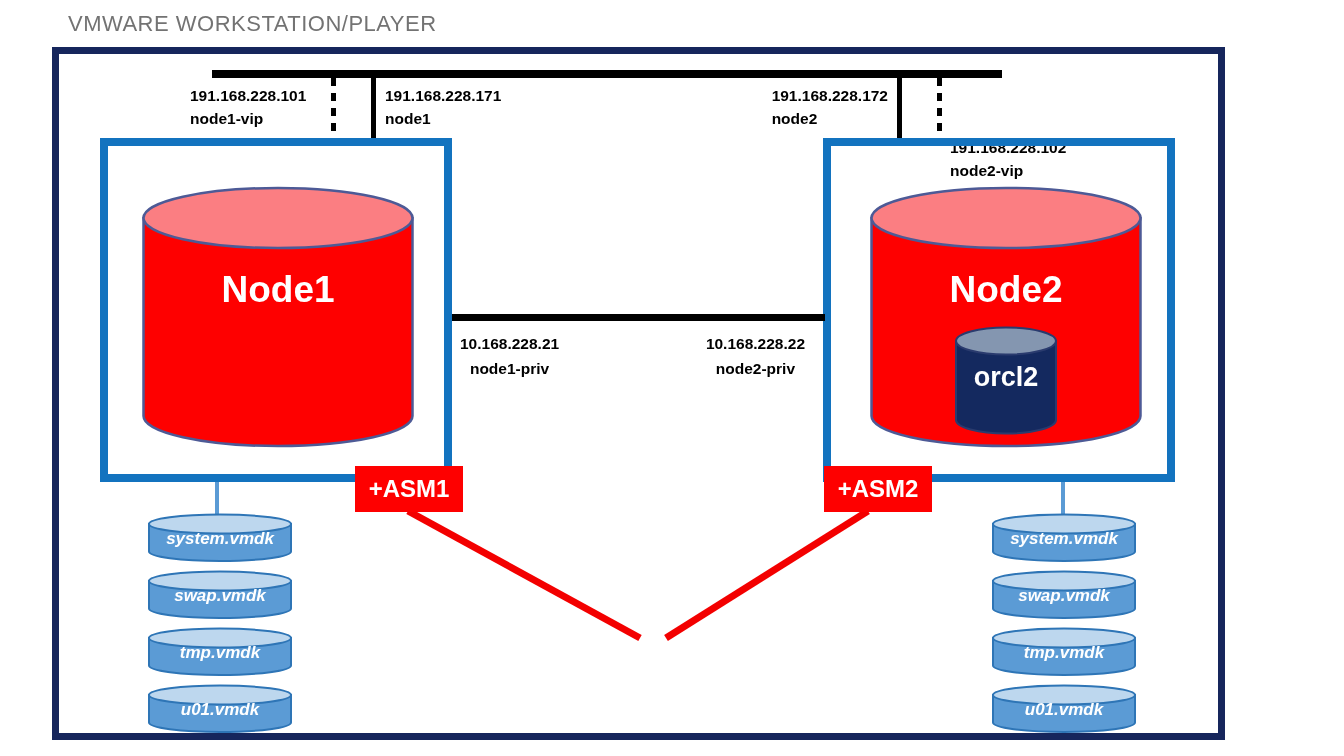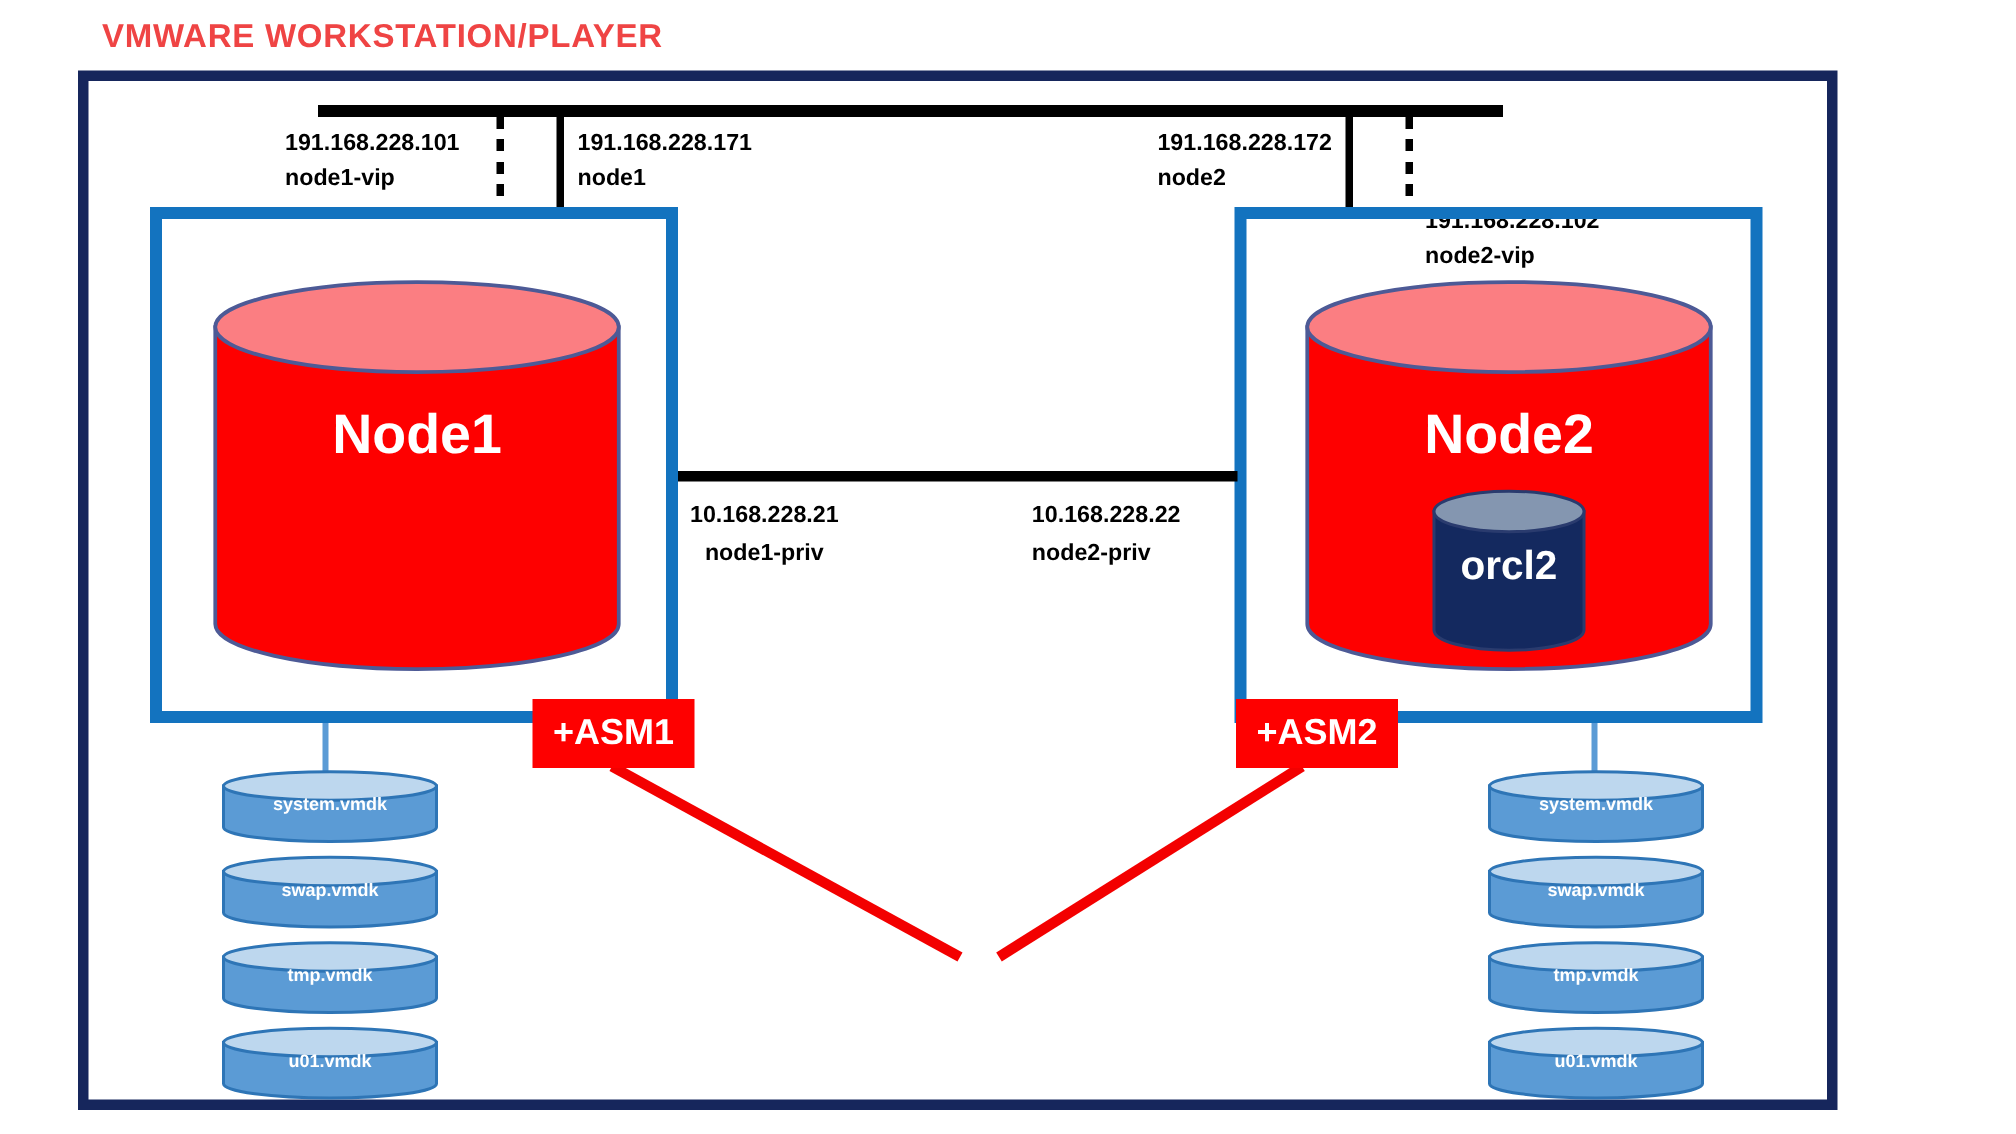--- a/index.html
+++ b/index.html
@@ -4,21 +4,21 @@
 <style>
   html,body{margin:0;padding:0;background:#ffffff;}
   #canvas{
     position:relative;width:1344px;height:756px;background:#ffffff;
     font-family:"Liberation Sans",sans-serif;overflow:hidden;
   }
   .abs{position:absolute;}
 
   #title{
     left:68px;top:11px;font-size:22px;letter-spacing:.5px;
-    color:#ef4444;font-weight:700;white-space:nowrap;
+    color:#737373;font-weight:400;white-space:nowrap;
   }
   #outer-box{
     left:52px;top:47px;width:1173px;height:693px;
     border:7px solid #16265C;box-sizing:border-box;
   }
   
   .hline{background:#000;}
   #public-line{left:212px;top:70px;width:790px;height:8px;}
   #private-line{left:452px;top:314px;width:373px;height:7px;}
   .vline{width:5px;background:#000;}
@@ -38,21 +38,21 @@
   #node1-box{left:100px;top:138px;}
   #node2-box{left:823px;top:138px;}
 
   .cyl-wrap{position:absolute;}
   .cyl-label{
     position:absolute;left:0;width:100%;text-align:center;color:#fff;font-weight:700;
     white-space:nowrap;
   }
   .node-cyl-label{top:84px;font-size:37px;}
   .orcl-label{top:38px;font-size:27px;}
-  .disk-label{top:16px;font-size:12px;}
+  .disk-label{top:16px;font-size:17px;font-style:italic;}
   .oradata-label{top:30px;font-size:21px;}
 
   
   .asm-badge{
     width:108px;height:46px;background:#FE0000;color:#fff;font-weight:700;
     font-size:24px;display:flex;align-items:center;justify-content:center;
     z-index:6;white-space:nowrap;
   }
   #asm1-badge{left:355px;top:466px;}
   #asm2-badge{left:824px;top:466px;}
@@ -125,21 +125,21 @@
         <div class="cyl-label orcl-label">orcl2</div>
       </div>
     </div>
   </div>
 
   <div id="private-line" class="abs hline"></div>
   <div class="abs priv-label" style="left:460px;top:331px;">
     <div>10.168.228.21</div>
     <div>node1-priv</div>
   </div>
-  <div class="abs priv-label" style="right:557px;top:331px;text-align:left;">
+  <div class="abs priv-label" style="right:539px;top:331px;text-align:center;">
     <div>10.168.228.22</div>
     <div>node2-priv</div>
   </div>
 
   <svg id="overlay-links" class="abs" width="1344" height="756">
     <line x1="408" y1="511" x2="640" y2="638" stroke="#F30000" stroke-width="7"></line>
     <line x1="868" y1="511" x2="666" y2="638" stroke="#F30000" stroke-width="7"></line>
   </svg>
 
   <div id="asm1-badge" class="abs asm-badge">+ASM1</div>

